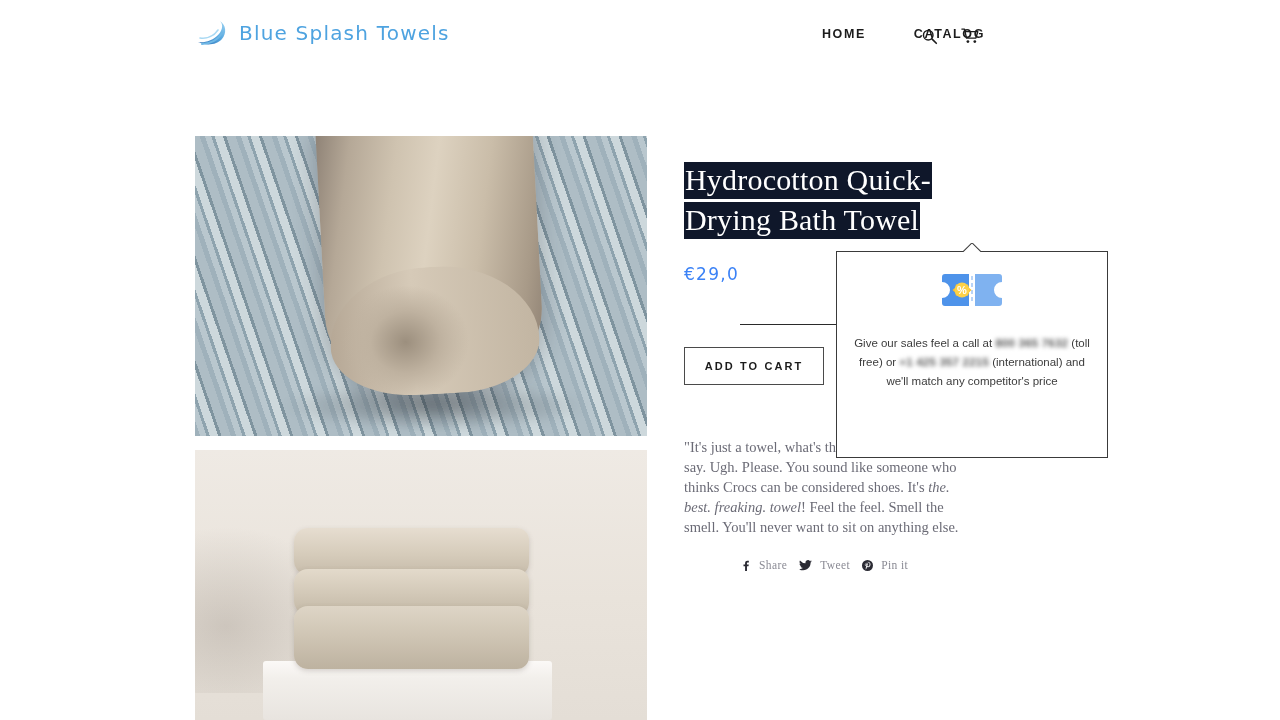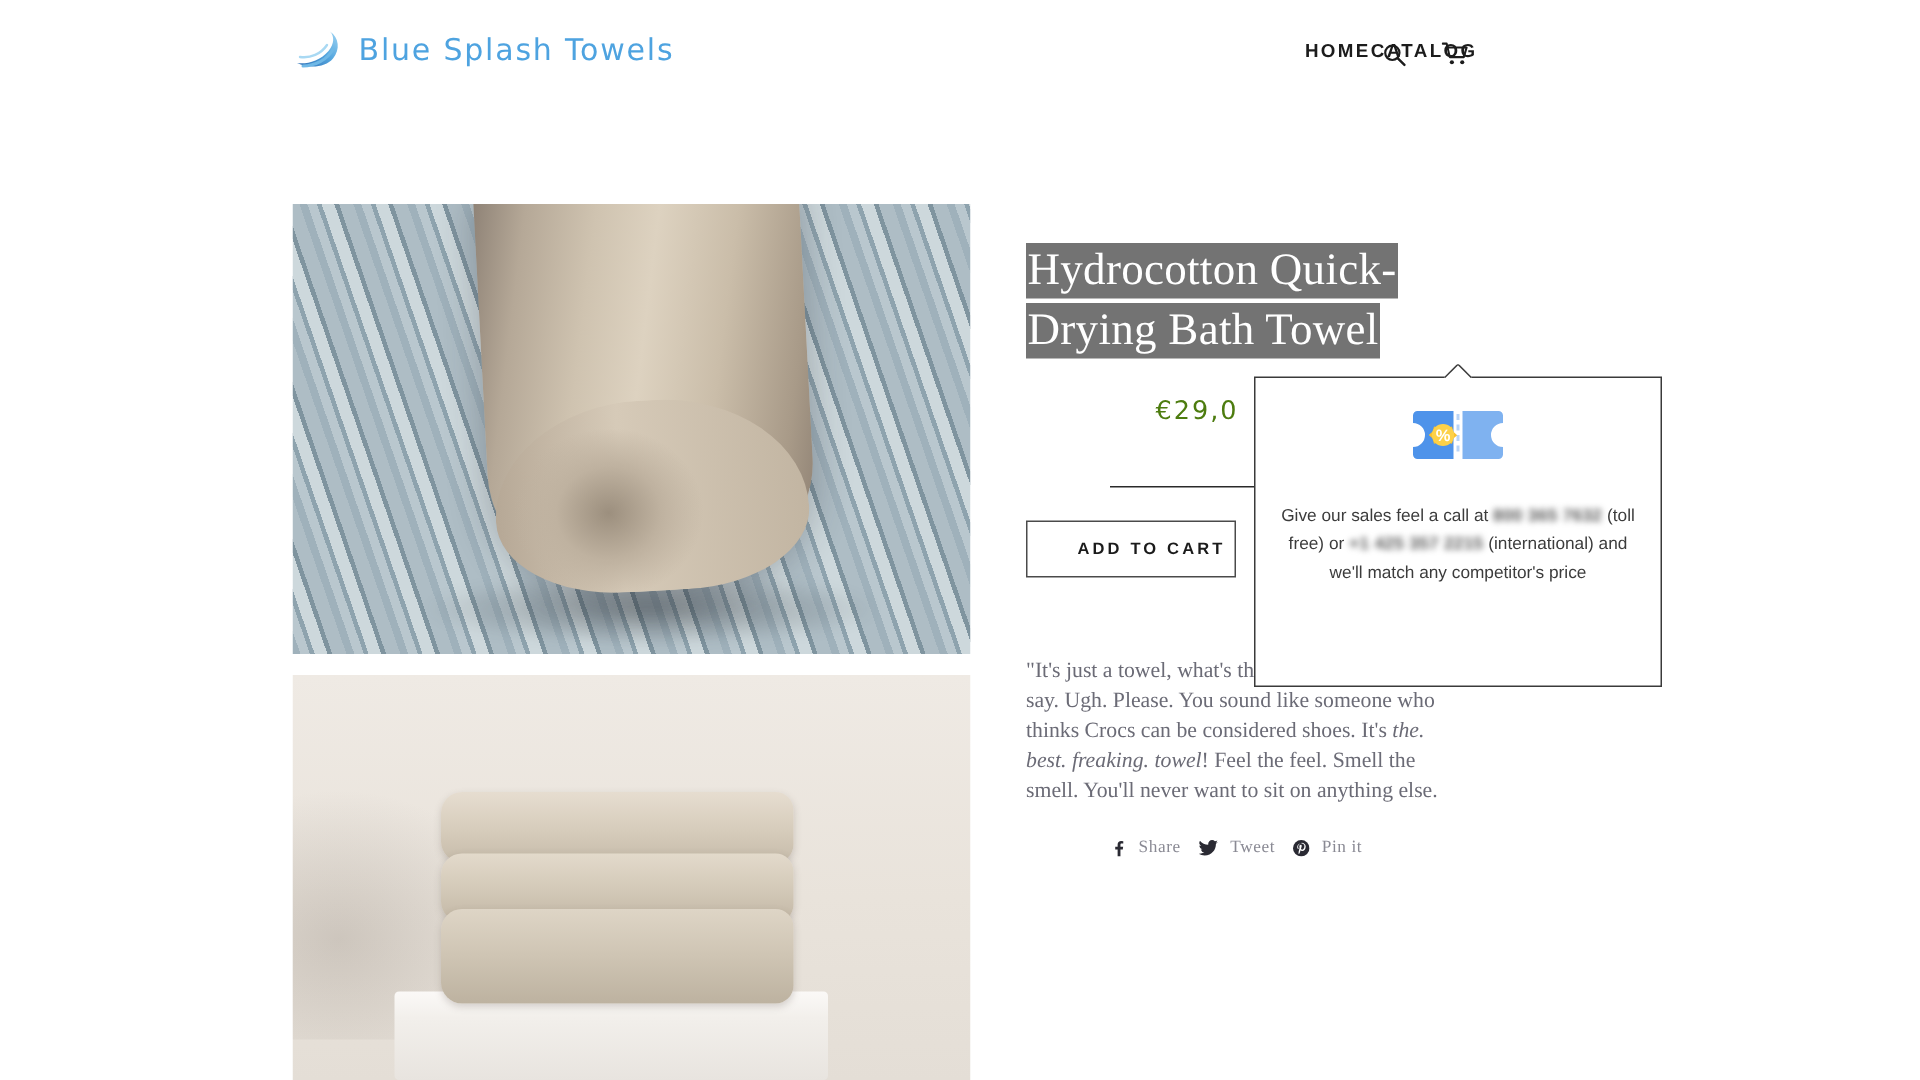--- a/index.html
+++ b/index.html
@@ -26,21 +26,21 @@
   }
   .brand-mark { width: 34px; height: 30px; display: block; }
   .brand-name {
     font-family: "DejaVu Sans", sans-serif;
     font-size: 20px; letter-spacing: 1.2px;
     color: #4ea3e0; white-space: nowrap;
     font-weight: 400;
   }
   .main-nav {
     position: absolute; right: 295px; top: 27px;
-    display: flex; align-items: center; 
+    display: flex; align-items: center; gap: 48px;
   }
   .nav-link {
     font-size: 12.5px; letter-spacing: 1.6px; color: #1c1c1c;
     text-decoration: none; font-weight: 600; white-space: nowrap;
   }
   .header-icons {
     position: absolute; right: 299px; top: 25px;
     display: flex; align-items: center; gap: 19px;
   }
   .icon-btn {
@@ -122,44 +122,44 @@
   
   .product-info { position: absolute; left: 684px; top: 160px; width: 400px; }
   .product-title {
     margin: 0; width: 262px;
     font-family: "Liberation Serif", "DejaVu Serif", serif;
     font-size: 30px; line-height: 40px; font-weight: 400;
     color: #1b1b1b; letter-spacing: 0.2px;
   }
   
   .product-title .sel {
-    background: #737373; color: #ffffff;
+    background: #0f172a; color: #ffffff;
     box-decoration-break: clone; -webkit-box-decoration-break: clone;
     padding: 1px 1px 3px 1px;
     margin-top: 47px;
   }
   .price-row {
-    margin-top: 24px; text-align: center; width: 228px;
-    font-size: 17px; letter-spacing: 1.3px; color: #4d7c0f;
+    margin-top: 24px; text-align: left; width: 228px;
+    font-size: 17px; letter-spacing: 1.3px; color: #3b82f6;
     font-family: "DejaVu Sans", sans-serif;
   }
   .tax-note {
     margin-top: 11px; text-align: right; width: 228px;
     font-family: "Liberation Serif", "DejaVu Serif", serif;
     font-size: 11px; color: #7a7a84; letter-spacing: 0.3px;
   }
   .divider {
     margin: 17px 0 0 0; width: 116px; height: 1px;
     background: #2a2a2a; margin-left: 56px;
   }
   .buy-row { margin-top: 22px; display: flex; gap: 14px; align-items: stretch; }
   .btn-add {
     width: 140px; height: 38px; background: #fff; border: 1px solid #4a4a4a;
     color: #1b1b1b; font-size: 11px; letter-spacing: 2.1px; font-weight: 600;
-    cursor: pointer; font-family: "Liberation Sans", sans-serif; text-align: right;
+    cursor: pointer; font-family: "Liberation Sans", sans-serif;
   }
   .btn-buy {
     width: 140px; height: 38px; background: #1a1a1a; border: 1px solid #1a1a1a;
     color: #fff; font-size: 11px; letter-spacing: 2.1px; font-weight: 600;
     cursor: pointer; font-family: "Liberation Sans", sans-serif;
   }
   .description {
     margin-top: 52px; width: 292px;
     font-family: "Liberation Serif", "DejaVu Serif", serif;
     font-size: 14.5px; line-height: 20px; color: #6b6b76;

